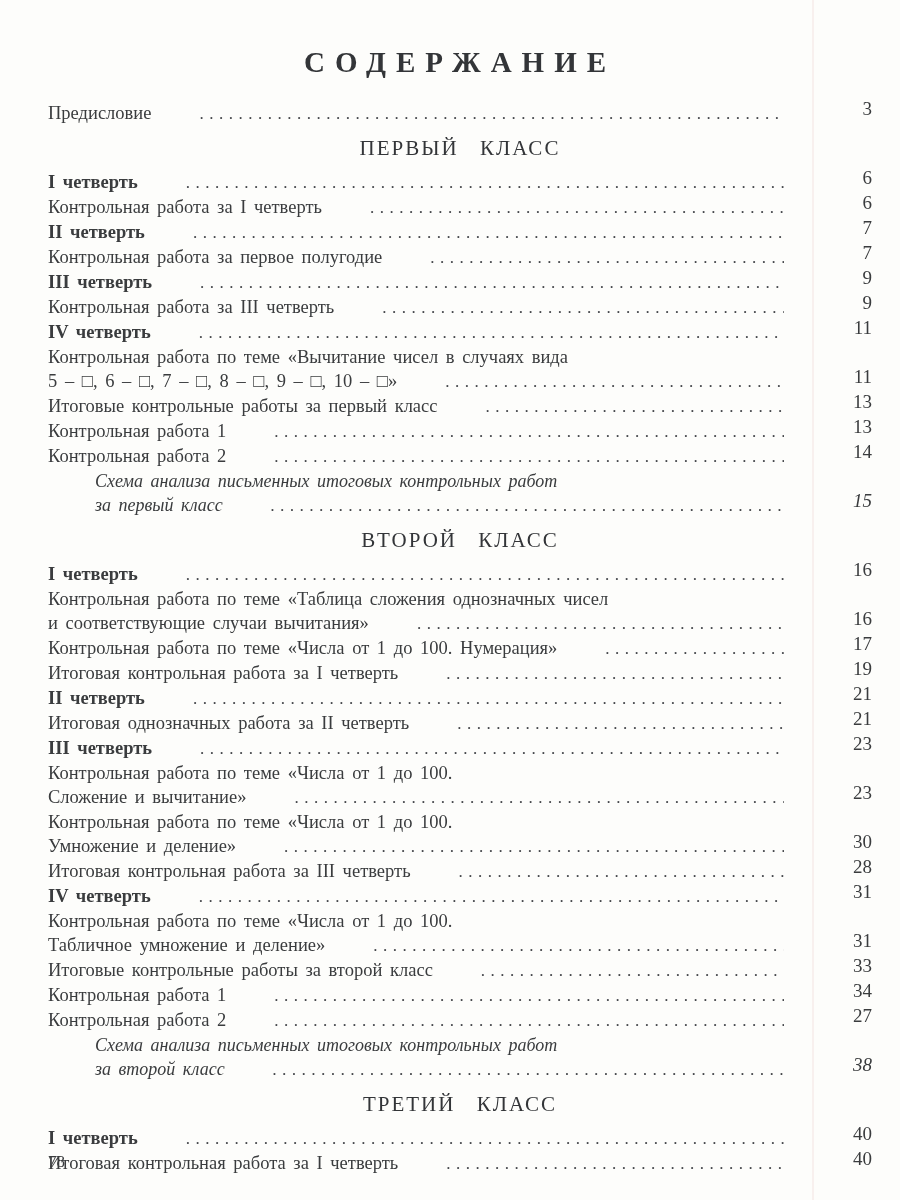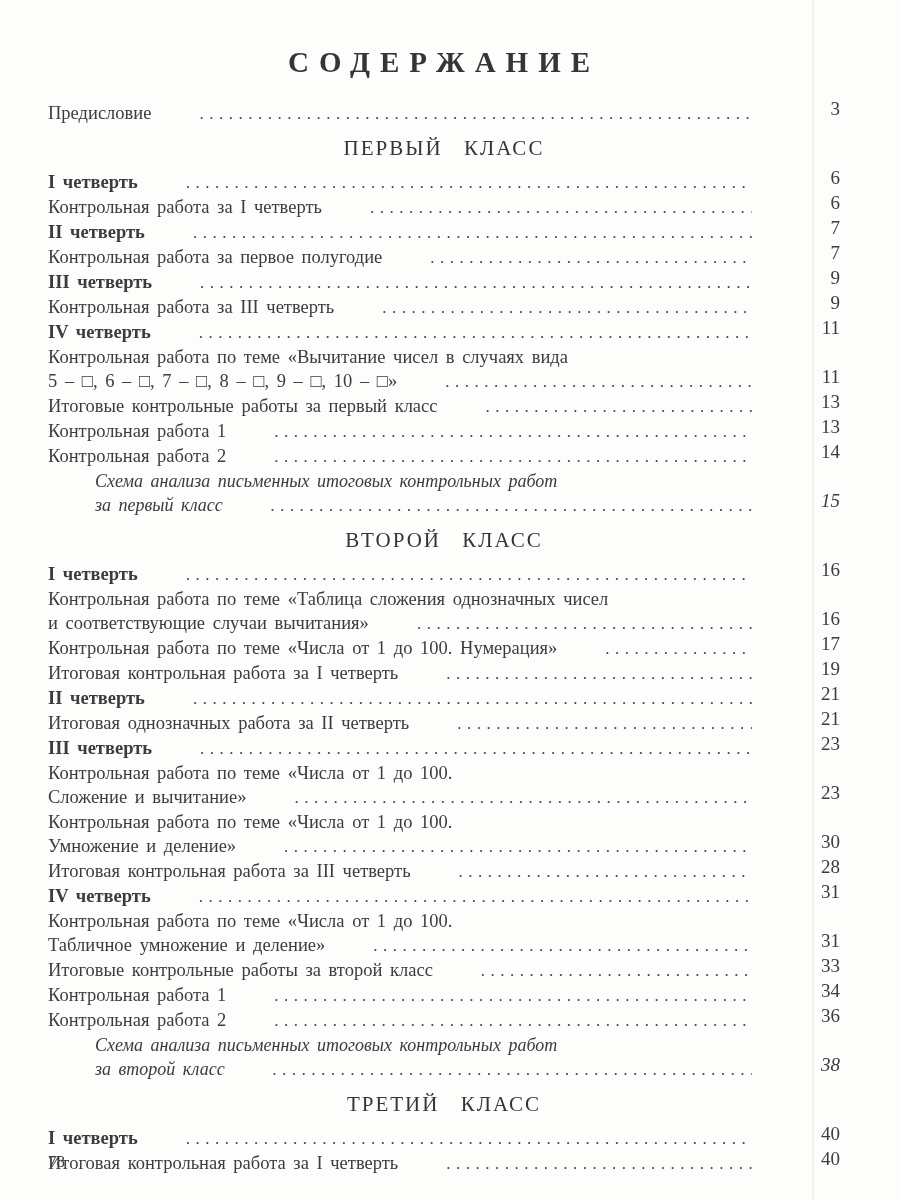--- a/index.html
+++ b/index.html
@@ -5,21 +5,21 @@
   html, body { margin: 0; padding: 0; background: #ffffff; }
   .page {
     position: relative;
     width: 900px;
     height: 1200px;
     margin: 0 auto;
     box-sizing: border-box;
     background: #fdfdfb;
     color: #3a3c3e;
     font-family: "Liberation Serif", "DejaVu Serif", serif;
-    padding: 38px 60px 0 48px;
+    padding: 38px 28px 0 48px;
     overflow: hidden;
   }
   
   .crease {
     position: absolute;
     top: 0; bottom: 0; right: 86px;
     width: 2px;
     background: rgba(225, 185, 185, 0.18);
     pointer-events: none;
   }
@@ -240,21 +240,21 @@
         <span class="pg">33</span>
       </div>
       <div class="row">
         <span class="t">Контрольная работа 1</span>
         <span class="leader"></span>
         <span class="pg">34</span>
       </div>
       <div class="row">
         <span class="t">Контрольная работа 2</span>
         <span class="leader"></span>
-        <span class="pg">36</span>
+        <span class="pg">27</span>
       </div>
       <div class="row italic indent">
         <span class="t">Схема анализа письменных итоговых контрольных работ</span>
       </div>
       <div class="row italic indent">
         <span class="t">за второй класс</span>
         <span class="leader"></span>
         <span class="pg">38</span>
       </div>
       <div class="heading">ТРЕТИЙ КЛАСС</div>

